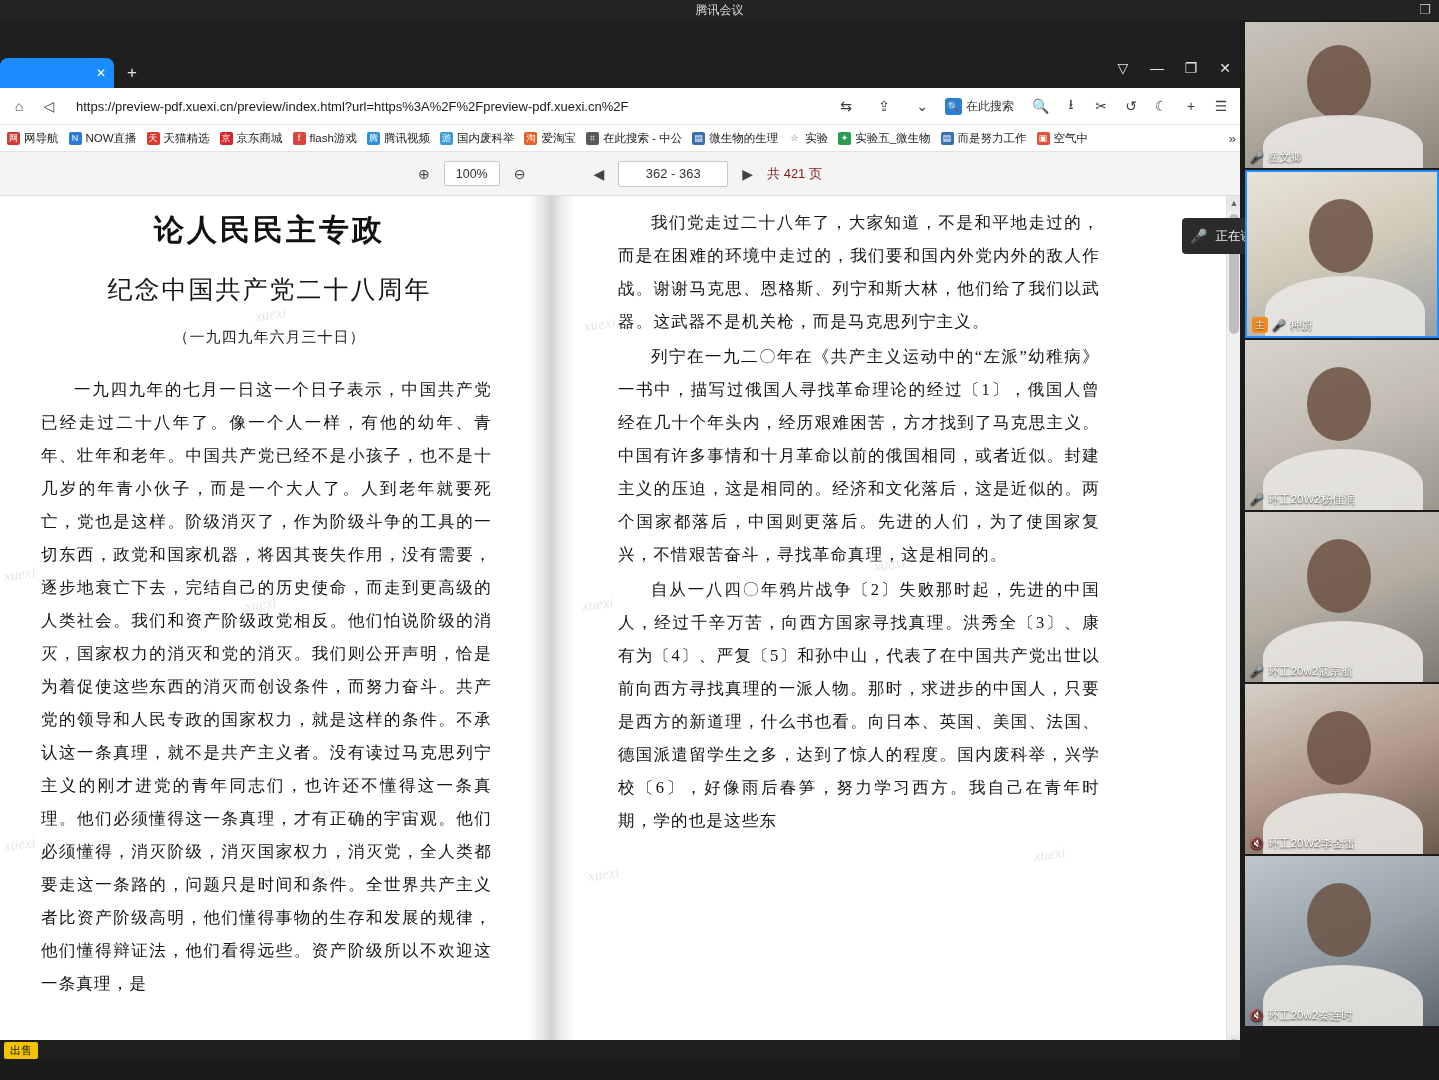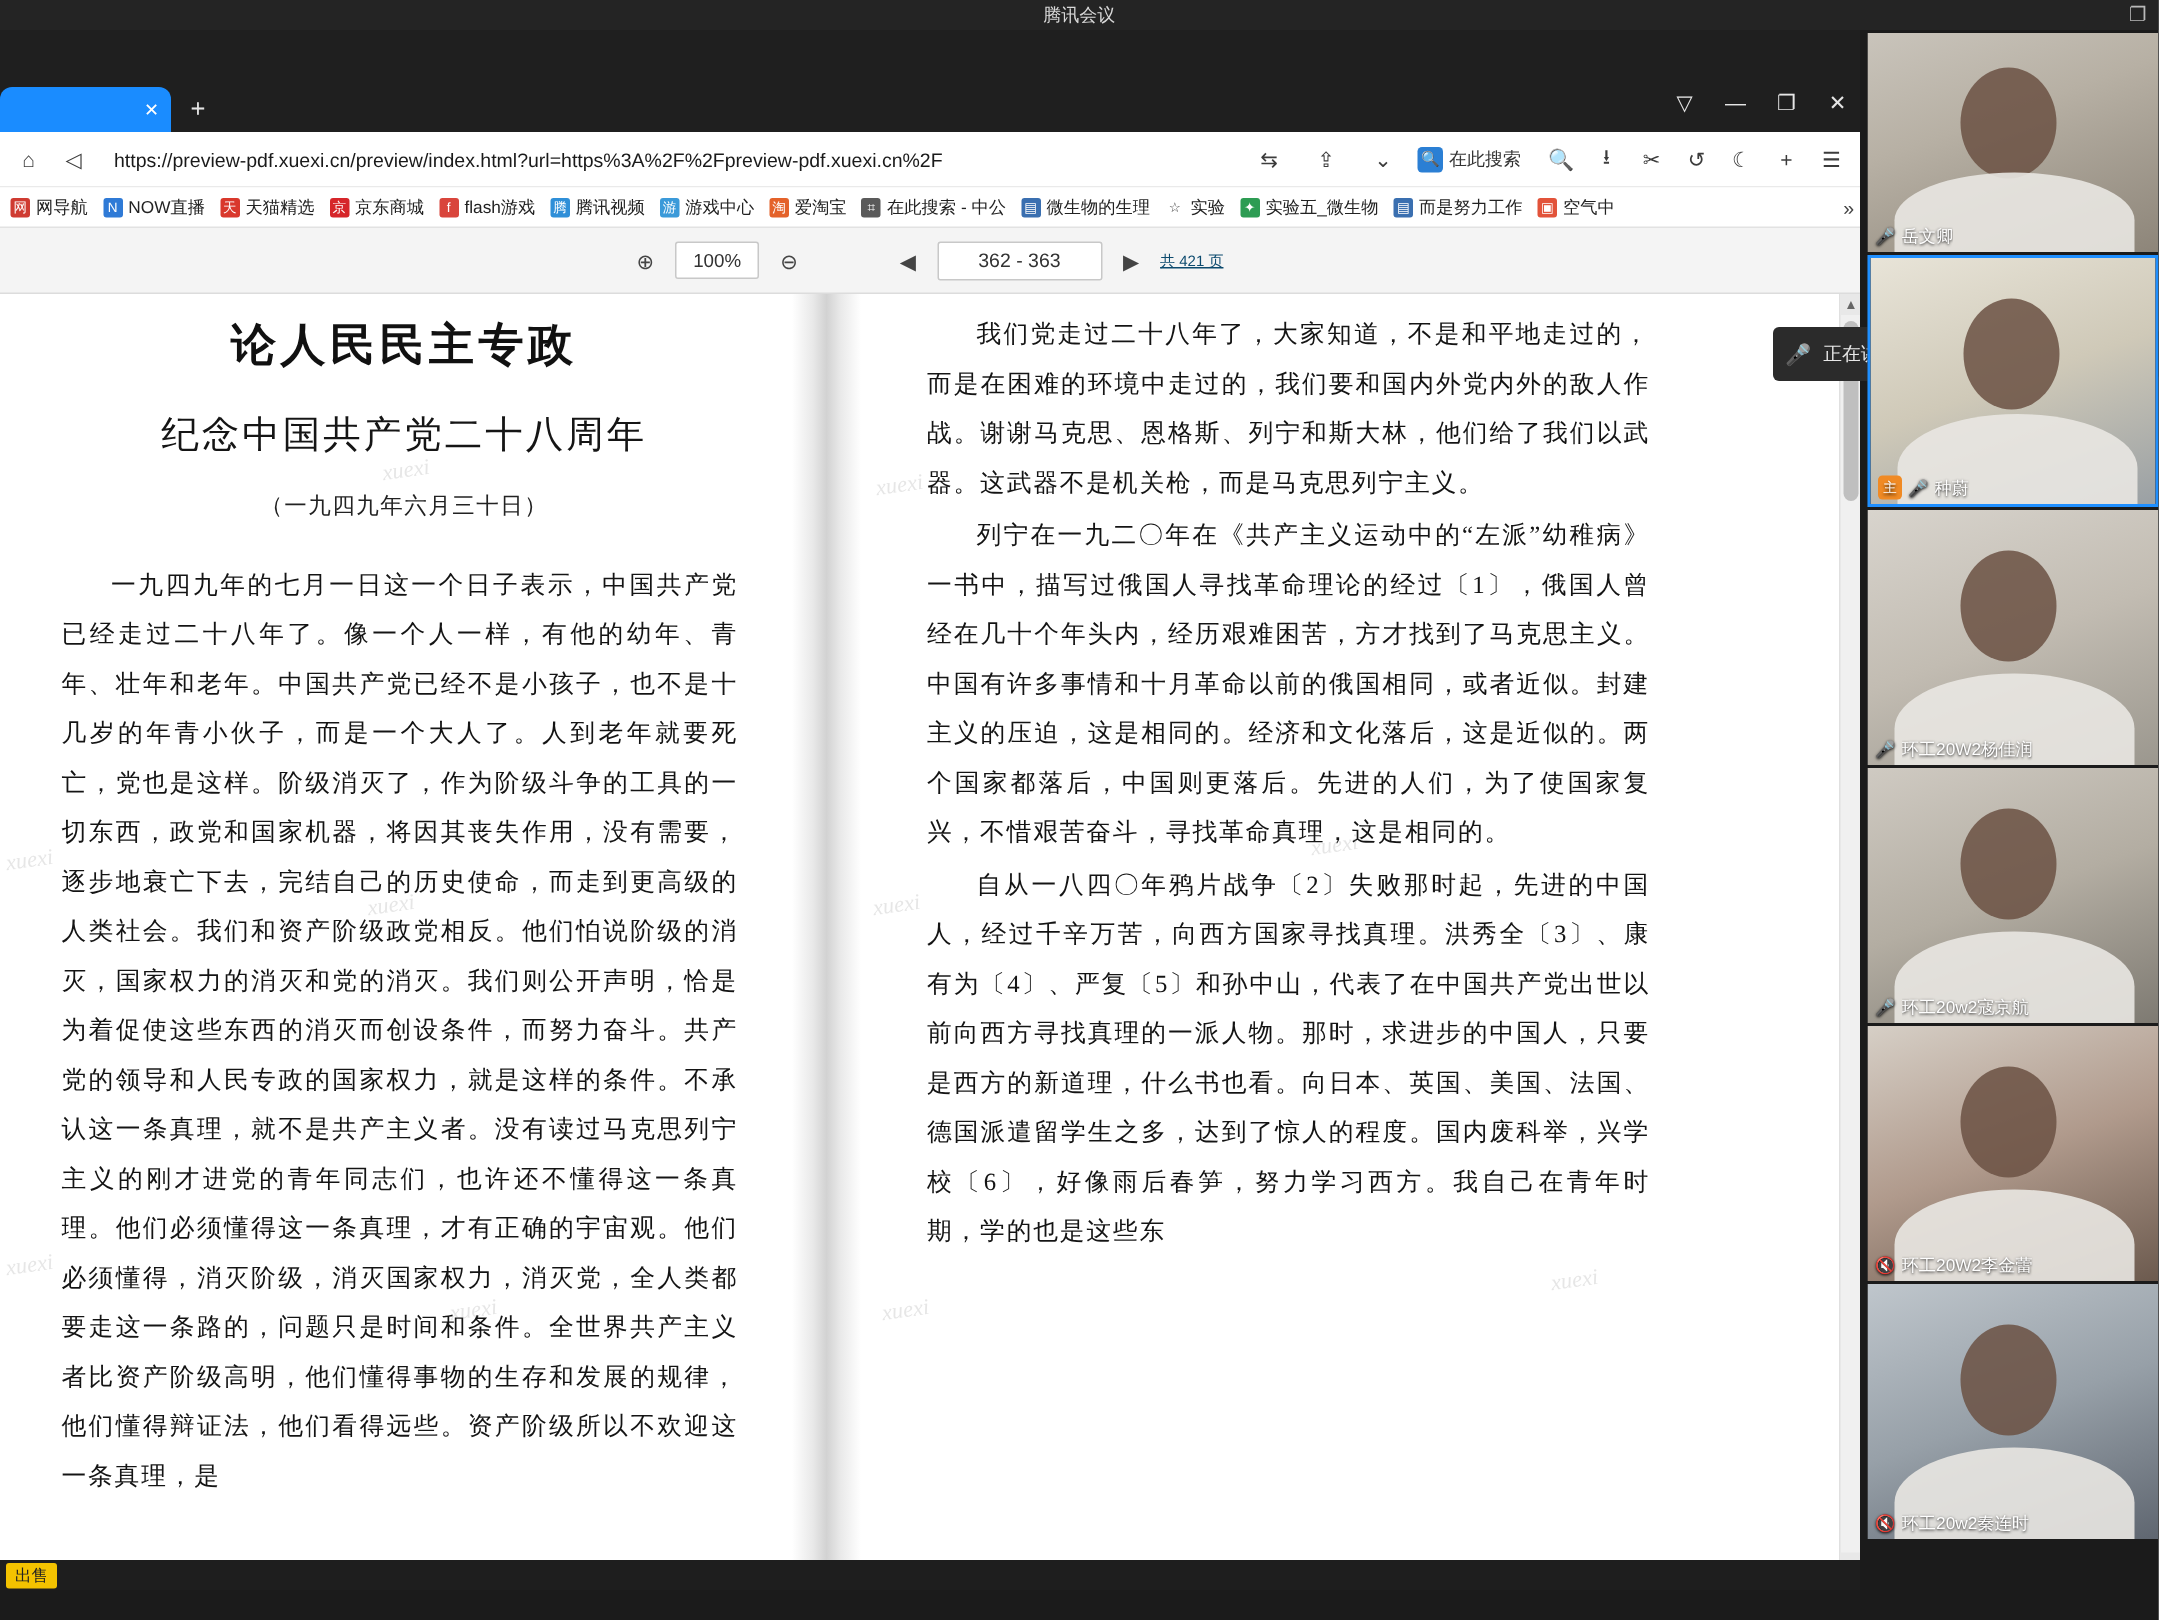--- a/index.html
+++ b/index.html
@@ -105,21 +105,21 @@
     width: 56px; height: 25px; border: 1px solid #c8c8c8; background: #fff;
     border-radius: 2px; display: flex; align-items: center;
     justify-content: center; font-size: 12.5px;
   }
   .page-box {
     width: 110px; height: 26px; border: 1px solid #c8c8c8; background: #fff;
     border-radius: 2px; display: flex; align-items: center;
     justify-content: center; font-size: 13px;
   }
   .ico-btn { color: #444; font-size: 14px; cursor: default; }
-  .page-total { font-size: 10px; color: #0c4a6e; text-decoration: underline; }
+  .page-total { font-size: 13px; color: #7f1d1d; }
 
   .pdf-stage {
     position: relative; height: 853px; background: #ffffff; overflow: hidden;
   }
   .page-shadow-gap {
     position: absolute; left: 528px; top: 0; width: 46px; height: 100%;
     background: linear-gradient(to right,#ffffff 0%,#e9e9e9 30%,#d2d2d2 50%,#e9e9e9 70%,#ffffff 100%);
   }
   .pdf-page {
     position: absolute; top: 0; background: #fff; overflow: hidden;
@@ -301,21 +301,21 @@
         <span class="bm">
           <span class="bico" style="background: rgb(217, 69, 60); color: rgb(255, 255, 255);">f</span>
           <span>flash游戏</span>
         </span>
         <span class="bm">
           <span class="bico" style="background: rgb(47, 143, 216); color: rgb(255, 255, 255);">腾</span>
           <span>腾讯视频</span>
         </span>
         <span class="bm">
           <span class="bico" style="background: rgb(59, 154, 217); color: rgb(255, 255, 255);">游</span>
-          <span>游戏中心</span>
+          <span>国内废科举</span>
         </span>
         <span class="bm">
           <span class="bico" style="background: rgb(228, 98, 42); color: rgb(255, 255, 255);">淘</span>
           <span>爱淘宝</span>
         </span>
         <span class="bm">
           <span class="bico" style="background: rgb(90, 90, 90); color: rgb(255, 255, 255);">⌗</span>
           <span>在此搜索 - 中公</span>
         </span>
         <span class="bm">

